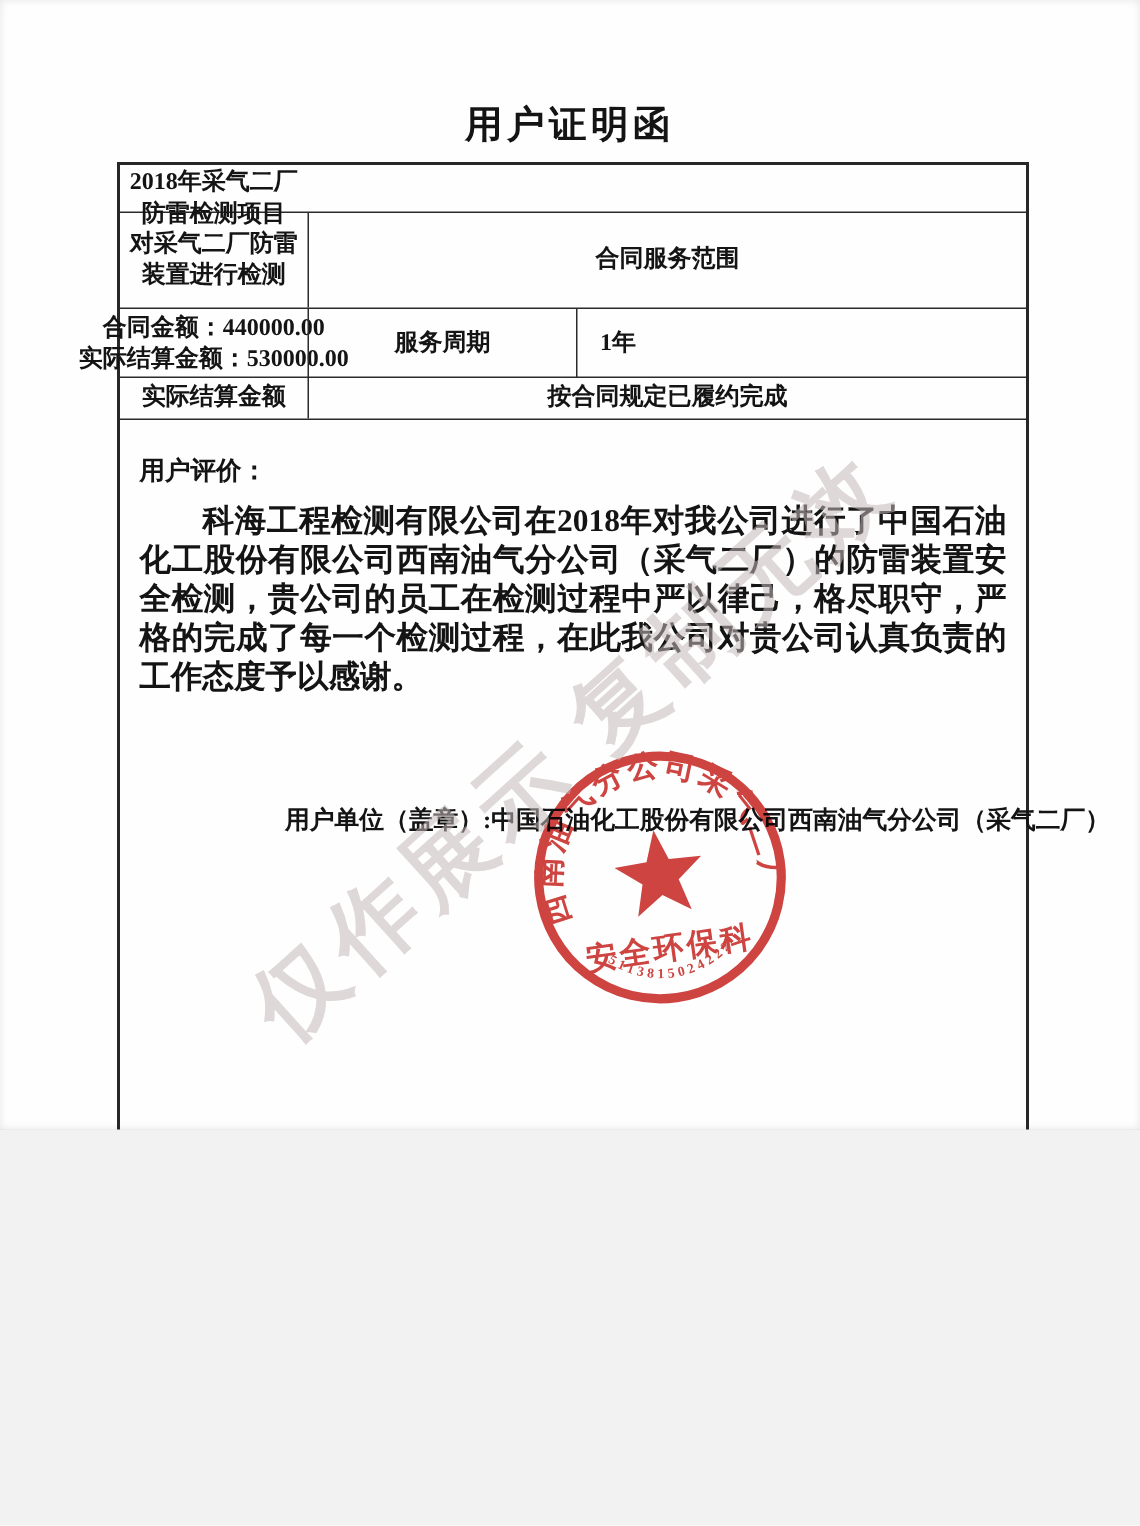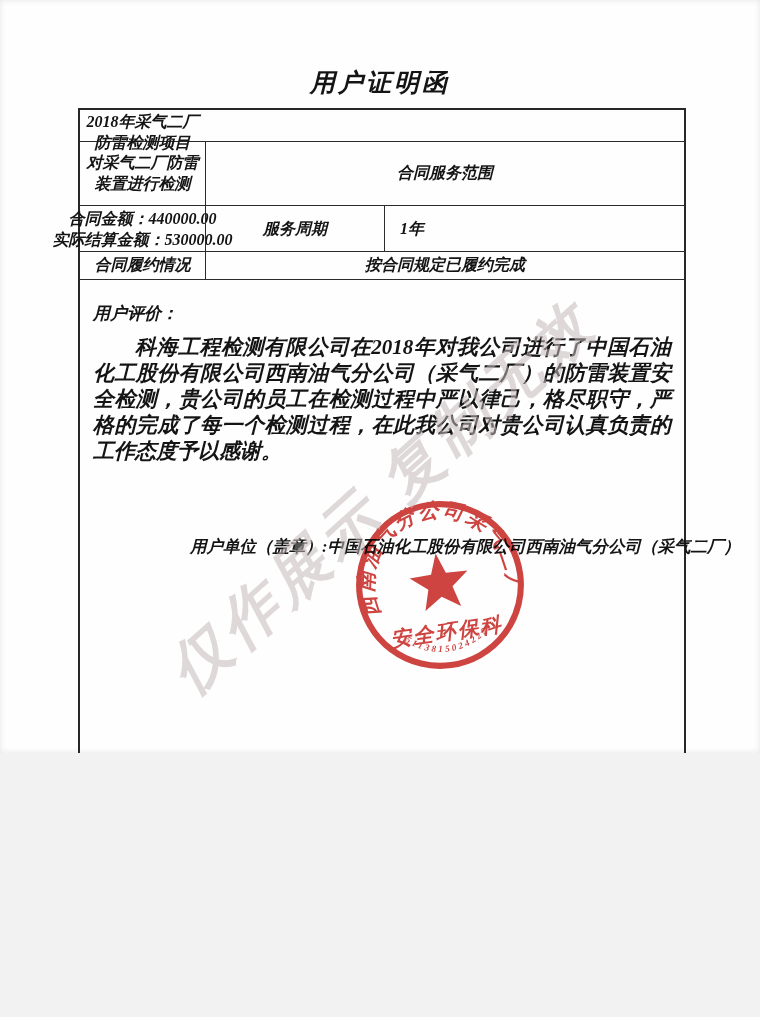--- a/index.html
+++ b/index.html
@@ -9,21 +9,20 @@
     font-family:"Liberation Serif","DejaVu Serif",serif;
     color:#141414;
     -webkit-font-smoothing:antialiased;
   }
   .page{
     position:relative;
     width:760px;height:753px;
     background:#fefefe;
     overflow:hidden;
     box-shadow:inset 0 0 6px rgba(0,0,0,.10);
-    font-style:italic;
   }
   .doc-title{
     position:absolute;
     top:66px;left:0;width:760px;
     text-align:center;
     font-size:25px;
     font-weight:700;
     letter-spacing:3px;
   }
   
@@ -126,21 +125,21 @@
       <div class="t-cell amount-cell">
         <div>合同金额：440000.00</div>
         <div>实际结算金额：530000.00</div>
       </div>
       <div class="t-cell">服务周期</div>
       <div class="t-cell">1年</div>
     </div>
 
 
     <div class="t-row r-2col row5">
-      <div class="t-cell">合同履约情况</div>
+      <div class="t-cell">实际结算金额</div>
       <div class="t-cell">按合同规定已履约完成</div>
     </div>
 
     <div class="t-row row6">
       <div class="eval-label">用户评价：</div>
       <div class="eval-paragraph">科海工程检测有限公司在2018年对我公司进行了中国石油化工股份有限公司西南油气分公司（采气二厂）的防雷装置安全检测，贵公司的员工在检测过程中严以律己，格尽职守，严格的完成了每一个检测过程，在此我公司对贵公司认真负责的工作态度予以感谢。</div>
       <div class="signer-line">用户单位（盖章）:中国石油化工股份有限公司西南油气分公司（采气二厂）</div>
     </div>
 
   </div>

